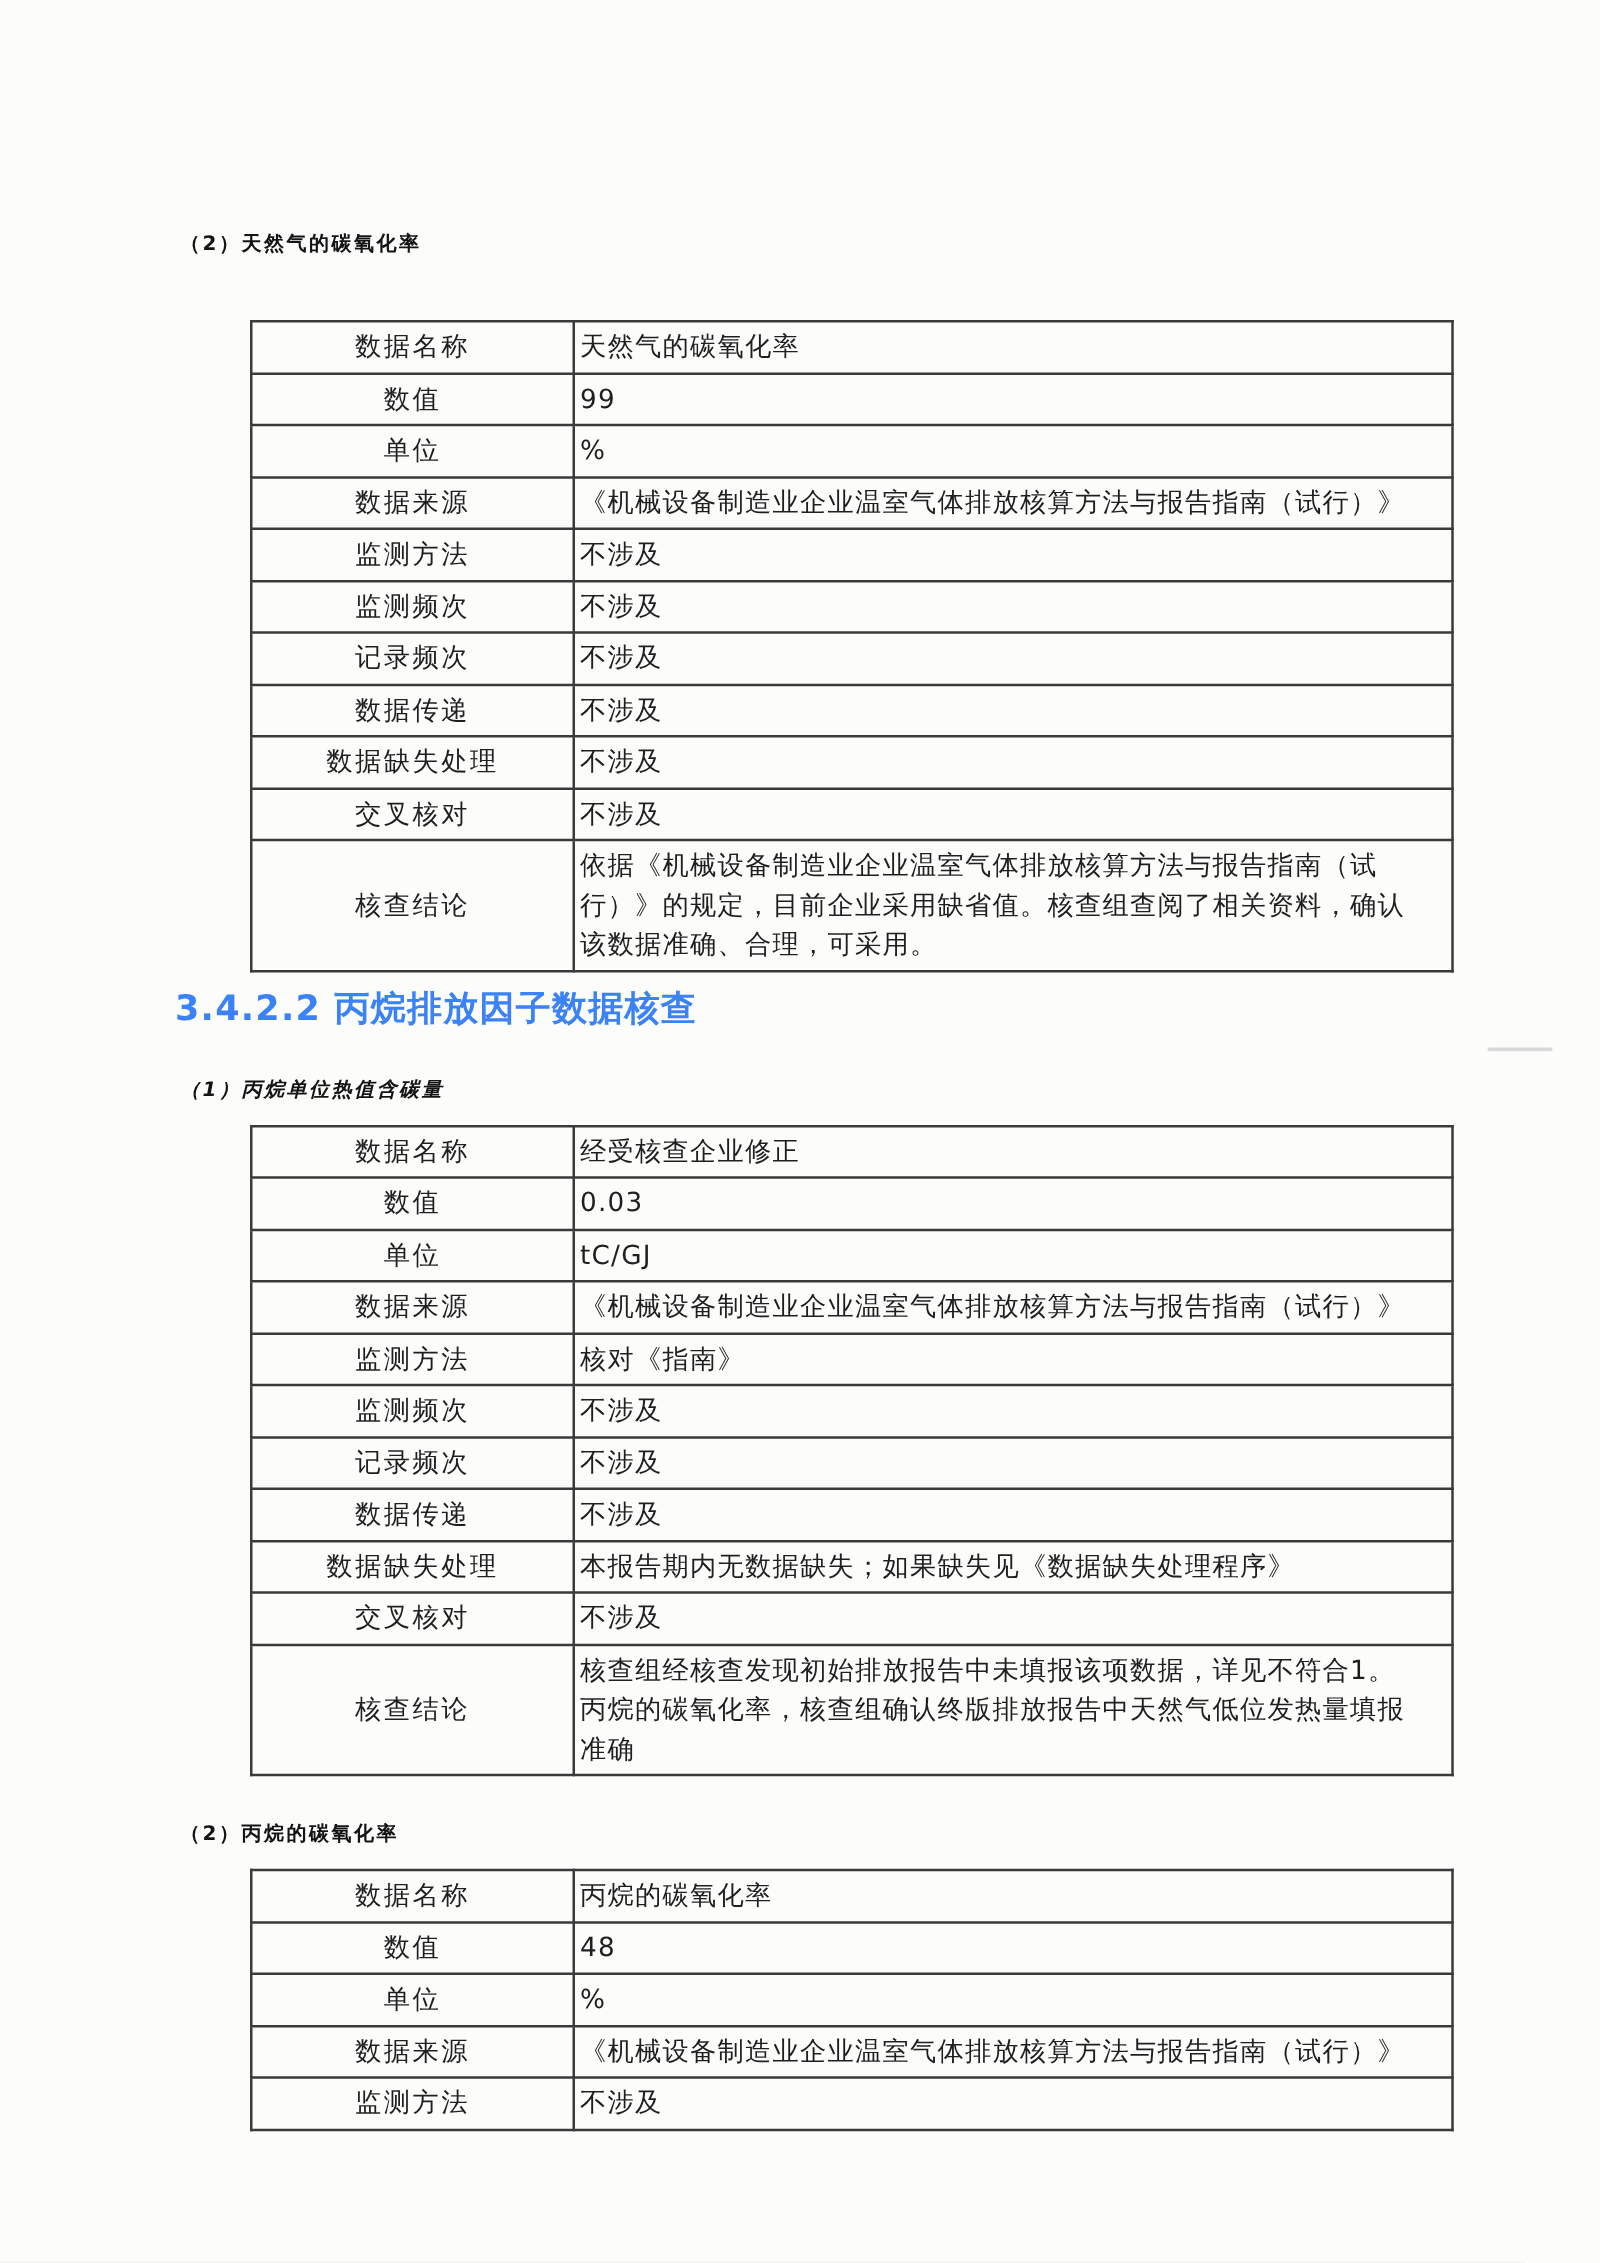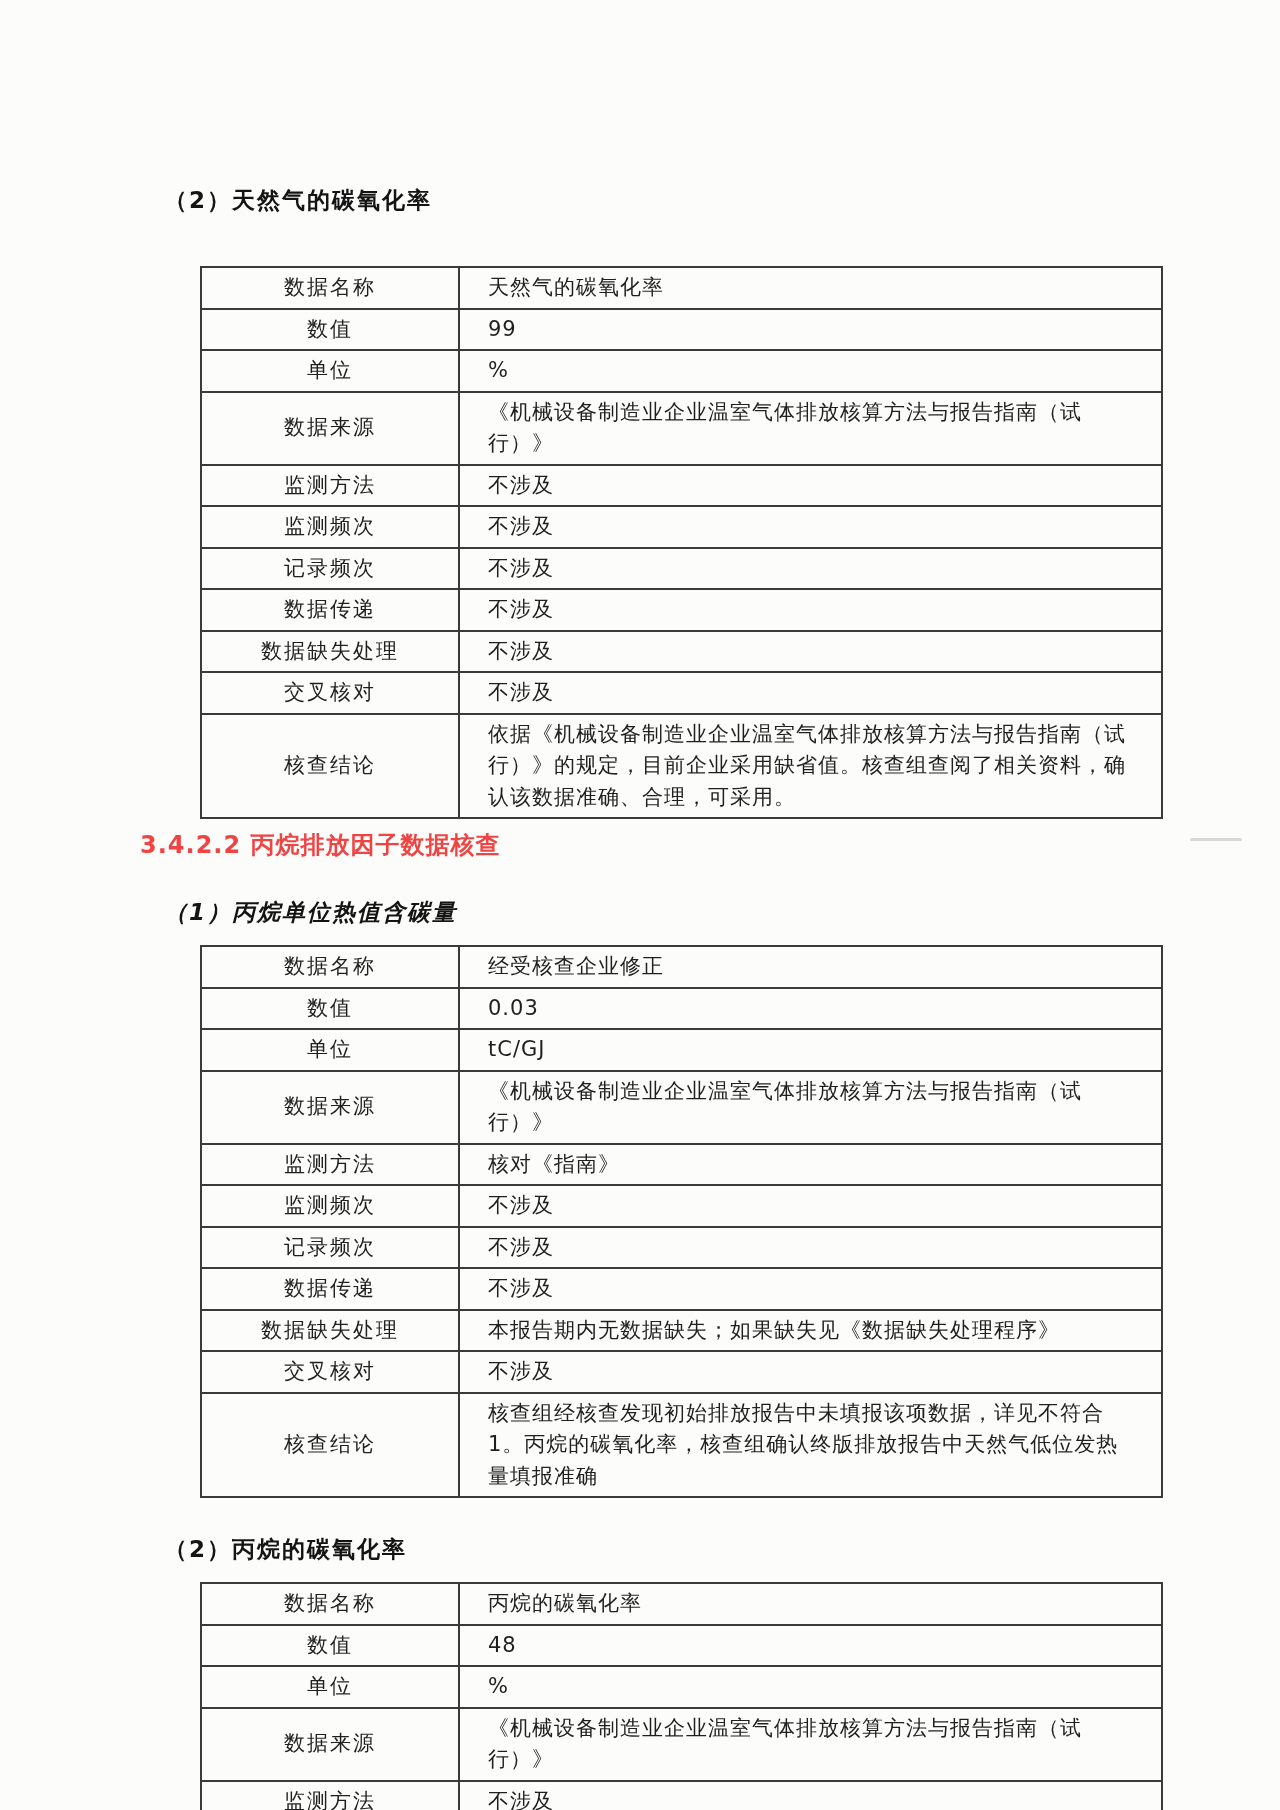--- a/index.html
+++ b/index.html
@@ -11,30 +11,30 @@
     height: 1810px;
     margin: 0 auto;
     background: #fcfcfb;
     color: #1f1f1f;
     overflow: hidden;
   }
   .doc {
     padding: 185px 140px 0 140px;
   }
   .h-num {
-    font-size: 24px;
+    font-size: 28px;
     font-weight: bold;
     letter-spacing: 1px;
-    color: #ef4444;
+    color: #3b82f6;
   }
   .h-paren {
-    font-size: 23px;
+    font-size: 16px;
     font-weight: bold;
     letter-spacing: 2px;
-    margin-left: 24px;
+    margin-left: 4px;
     color: #141414;
   }
   .h1 { margin-bottom: 50px; }
   .h2 { margin-top: 10px; }
   .h3 { margin-top: 36px; margin-bottom: 17px; font-style: italic; }
   .h4 { margin-top: 36px; margin-bottom: 17px; }
   table.data-table {
     border-collapse: collapse;
     table-layout: fixed;
     width: 963px;
@@ -50,21 +50,21 @@
   td.cell-label {
     width: 258px;
     text-align: center;
     letter-spacing: 2px;
     padding: 4px 6px;
     height: 36px;
   }
   td.cell-value {
     text-align: left;
     letter-spacing: 1px;
-    padding: 4px 24px 4px 28px;
+    padding: 4px 24px 4px 4px;
     height: 36px;
   }
   .t2 td.cell-label, .t2 td.cell-value { height: 32px; }
   .t3 td.cell-label, .t3 td.cell-value { height: 37px; }
   .footer {
     position: absolute;
     left: 0;
     top: 1650px;
     width: 100%;
     text-align: center;

